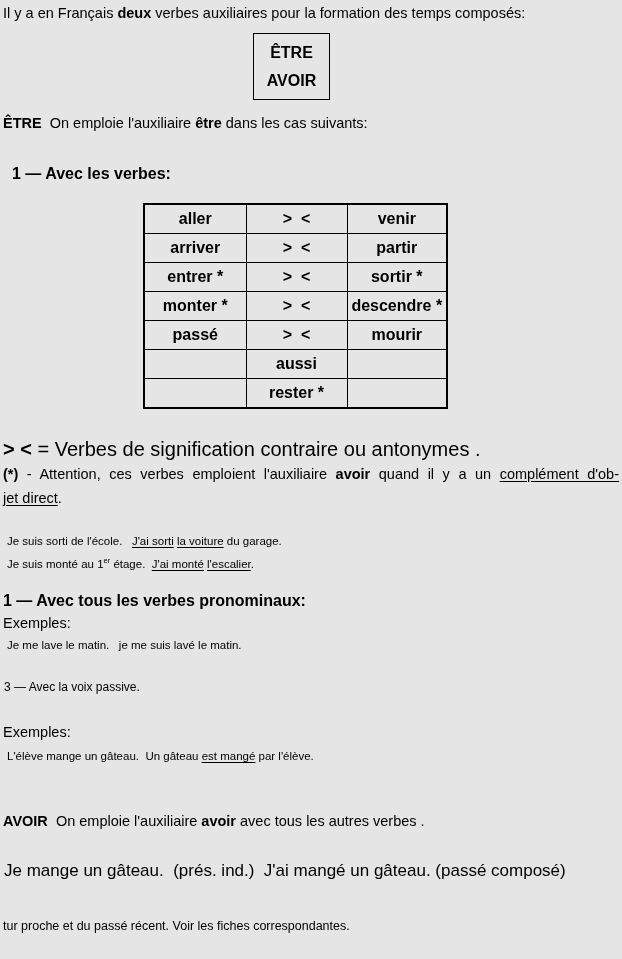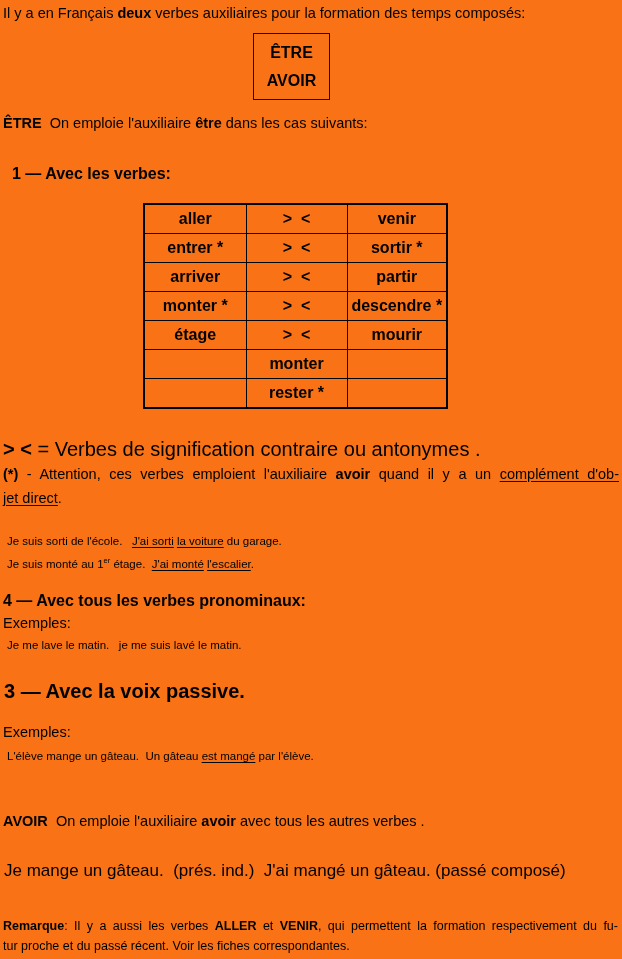--- a/index.html
+++ b/index.html
@@ -1,17 +1,17 @@
 <!DOCTYPE html>
 <html><head>
 <meta charset="utf-8">
 <style>
   html,body { margin:0; padding:0; background:#ffffff; }
   .page {
-    position:relative; width:622px; height:959px; background:#f97316;
+    position:relative; width:622px; height:959px; background:#e5e5e5;
     color:#000000; font-family:"Liberation Sans", sans-serif; overflow:hidden;
   }
   .abs { position:absolute; }
   .rich { white-space:pre-wrap; }
   .b   { font-weight:700; }
   .u   { text-decoration:underline; text-underline-offset:2px; }
   .sup { font-size:0.65em; vertical-align:super;margin-top:32px; }
 
   .t-intro   { left:3px;  top:3px;   font-size:14.5px; line-height:20px; }
   .aux-box   { left:253px; top:33px; width:77px; height:67px; box-sizing:border-box;
@@ -30,21 +30,21 @@
   .verb-table col:nth-child(2){ width:101px; }
   .verb-table col:nth-child(3){ width:100px; }
 
   .t-anton   { left:3px;  top:438px; font-size:20px;text-align:center; }
   .t-attn    { left:3px;  top:462px; width:616px; font-size:14.5px; line-height:24px; }
   .jline     { text-align:justify; text-align-last:justify; }
   .ex1       { left:7px;  top:531px; font-size:11.5px; line-height:20px; }
   .h2        { left:3px;  top:592px; font-size:16px; font-weight:700; }
   .lbl2      { left:3px;  top:615px; font-size:14.5px; }
   .ex2       { left:7px;  top:639px; font-size:11.5px; }
-  .h3        { left:4px;  top:680px; font-size:20px; font-weight:700; }
+  .h3        { left:4px;  top:680px; font-size:12px; font-weight:400; }
   .lbl3      { left:3px;  top:724px; font-size:14.5px; }
   .ex3       { left:7px;  top:750px; font-size:11.5px; }
   .t-avoir   { left:3px;  top:813px; font-size:14.5px; }
   .ex-avoir  { left:4px;  top:861px; font-size:17px; }
   .remark    { left:3px;  top:916px; width:615px; font-size:12.5px; line-height:20px; }
 </style>
 </head>
 <body>
 
 <div class="page">
@@ -66,42 +66,42 @@
         <col>
         <col>
       </colgroup>
     <tbody>
         <tr>
           <td>aller</td>
           <td>&gt;  &lt;</td>
           <td>venir</td>
         </tr>
         <tr>
+          <td>arriver</td>
+          <td>&gt;  &lt;</td>
+          <td>partir</td>
+        </tr>
+        <tr>
           <td>entrer *</td>
           <td>&gt;  &lt;</td>
           <td>sortir *</td>
-        </tr>
-        <tr>
-          <td>arriver</td>
-          <td>&gt;  &lt;</td>
-          <td>partir</td>
         </tr>
         <tr>
           <td>monter *</td>
           <td>&gt;  &lt;</td>
           <td>descendre *</td>
         </tr>
         <tr>
-          <td>étage</td>
+          <td>passé</td>
           <td>&gt;  &lt;</td>
           <td>mourir</td>
         </tr>
         <tr>
           <td></td>
-          <td>monter</td>
+          <td>aussi</td>
           <td></td>
         </tr>
         <tr>
           <td></td>
           <td>rester *</td>
           <td></td>
         </tr>
       </tbody>
   </table>
 
@@ -110,34 +110,33 @@
   <div class="abs t-attn">
     <div class="jline"><span class="b">(*)</span><span> - Attention, ces verbes emploient l'auxiliaire </span><span class="b">avoir</span><span> quand il y a un </span><span class="u">complément d'ob-</span></div>
     <div><span class="u">jet direct</span><span>.</span></div>
   </div>
 
   <div class="abs ex1">
     <div class="rich"><span>Je suis sorti de l'école.   </span><span class="u">J'ai sorti</span><span> </span><span class="u">la voiture</span><span> du garage.</span></div>
     <div class="rich"><span>Je suis monté au 1</span><span class="sup">er</span><span> étage.  </span><span class="u">J'ai monté</span><span> </span><span class="u">l'escalier</span><span>.</span></div>
   </div>
 
-  <div class="abs h2">4 — Avec tous les verbes pronominaux:</div>
+  <div class="abs h2">1 — Avec tous les verbes pronominaux:</div>
 
   <div class="abs lbl2">Exemples:</div>
 
   <div class="abs ex2 rich">Je me lave le matin.   je me suis lavé le matin.</div>
 
   <div class="abs h3">3 — Avec la voix passive.</div>
 
   <div class="abs lbl3">Exemples:</div>
 
   <div class="abs ex3 rich"><span>L'élève mange un gâteau.  Un gâteau </span><span class="u">est mangé</span><span> par l'élève.</span></div>
 
   <div class="abs t-avoir rich"><span class="b">AVOIR</span><span>  On emploie l'auxiliaire </span><span class="b">avoir</span><span> avec tous les autres verbes .</span></div>
 
   <div class="abs ex-avoir rich">Je mange un gâteau.  (prés. ind.)  J'ai mangé un gâteau. (passé composé)</div>
 
   <div class="abs remark">
-    <div class="jline"><span class="b">Remarque</span><span>: Il y a aussi les verbes </span><span class="b">ALLER</span><span> et </span><span class="b">VENIR</span><span>, qui permettent la formation respectivement du fu-</span></div>
     <div><span>tur proche et du passé récent. Voir les fiches correspondantes.</span></div>
   </div>
 
 </div>
 
 </body></html>

